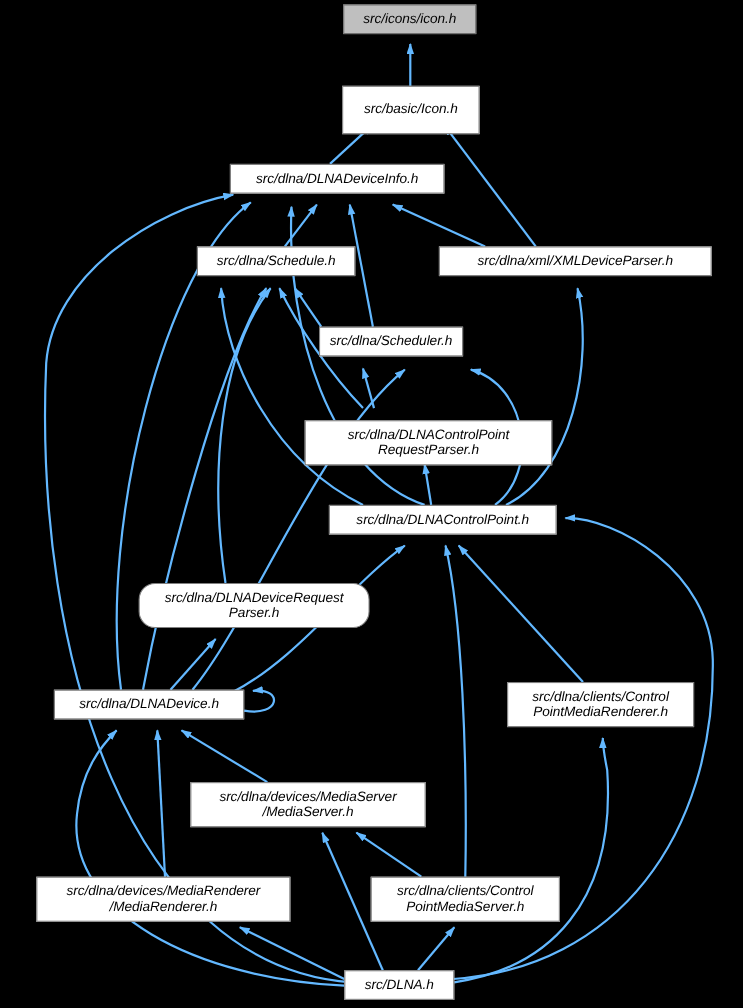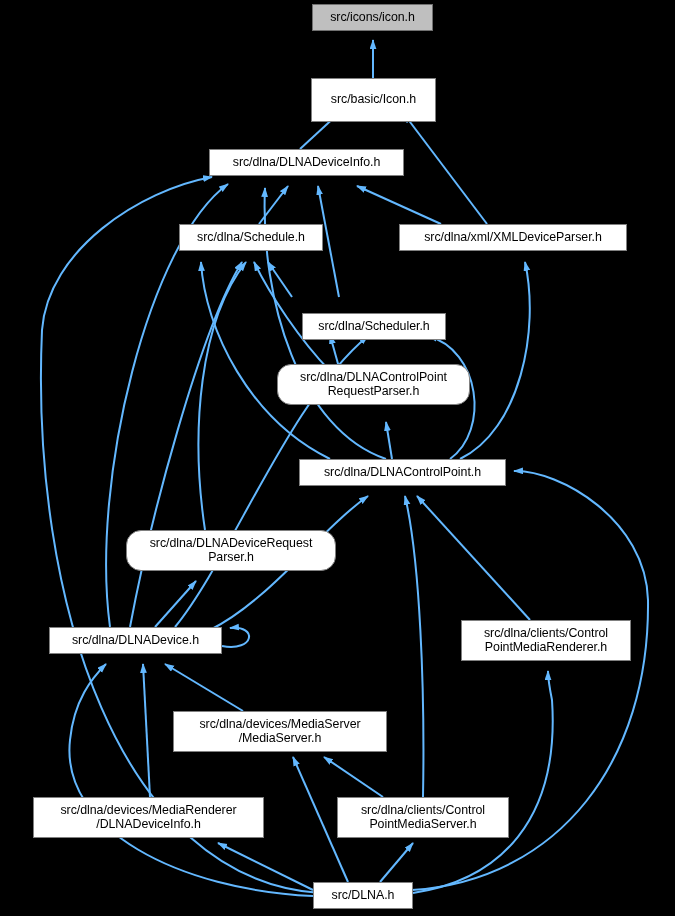--- a/index.html
+++ b/index.html
@@ -32,20 +32,21 @@
     font-size: 12.4px;
     line-height: 1.06;
     display: flex;
     flex-direction: column;
     align-items: center;
     justify-content: center;
     text-align: center;
     white-space: pre;
     z-index: 5;
     letter-spacing: -0.05px;
+    font-style: italic;
   }
   .node.root {
     background: #bfbfbf;
     border-color: #707070;
   }
   .node .ln {
     display: block;
   }
 </style>
 </head>
@@ -127,25 +128,25 @@
 
       <path d="M380,882 L413,843"></path>
     </g>
   </svg>
 
   <div id="nodes">
       <div class="node root" style="left: 312px; top: 4px; width: 121px; height: 27px;"><span class="ln">src/icons/icon.h</span></div>
       <div class="node" style="left: 311px; top: 78px; width: 125px; height: 44px;"><span class="ln">src/basic/Icon.h</span></div>
       <div class="node" style="left: 209px; top: 149px; width: 195px; height: 27px;"><span class="ln">src/dlna/DLNADeviceInfo.h</span></div>
       <div class="node" style="left: 179px; top: 224px; width: 144px; height: 27px;"><span class="ln">src/dlna/Schedule.h</span></div>
-      <div class="node" style="left: 399px; top: 224px; width: 228px; height: 27px;"><span class="ln">src/dlna/xml/XMLDeviceParser.h</span></div>
-      <div class="node" style="left: 290px; top: 313px; width: 144px; height: 27px; margin-left: 12px;"><span class="ln">src/dlna/Scheduler.h</span></div>
-      <div class="node" style="left: 277px; top: 364px; width: 193px; height: 41px; border-radius: 14px;"><span class="ln">src/dlna/DLNAControlPoint</span><span class="ln">RequestParser.h</span></div>
+      <div class="node" style="left: 399px; top: 224px; width: 248px; height: 27px;"><span class="ln">src/dlna/xml/XMLDeviceParser.h</span></div>
+      <div class="node" style="left: 290px; top: 297px; width: 131px; height: 27px;"><span class="ln">src/dlna/Scheduler.h</span></div>
+      <div class="node" style="left: 277px; top: 382px; width: 225px; height: 41px;"><span class="ln">src/dlna/DLNAControlPoint</span><span class="ln">RequestParser.h</span></div>
       <div class="node" style="left: 299px; top: 459px; width: 207px; height: 27px;"><span class="ln">src/dlna/DLNAControlPoint.h</span></div>
       <div class="node" style="left: 126px; top: 530px; width: 210px; height: 41px; border-radius: 15px;"><span class="ln">src/dlna/DLNADeviceRequest</span><span class="ln">Parser.h</span></div>
       <div class="node" style="left: 49px; top: 627px; width: 173px; height: 27px;"><span class="ln">src/dlna/DLNADevice.h</span></div>
       <div class="node" style="left: 461px; top: 620px; width: 170px; height: 41px;"><span class="ln">src/dlna/clients/Control</span><span class="ln">PointMediaRenderer.h</span></div>
       <div class="node" style="left: 173px; top: 711px; width: 214px; height: 41px;"><span class="ln">src/dlna/devices/MediaServer</span><span class="ln">/MediaServer.h</span></div>
-      <div class="node" style="left: 33px; top: 797px; width: 231px; height: 41px;"><span class="ln">src/dlna/devices/MediaRenderer</span><span class="ln">/DLNADeviceInfo.h</span></div>
+      <div class="node" style="left: 33px; top: 797px; width: 231px; height: 41px;"><span class="ln">src/dlna/devices/MediaRenderer</span><span class="ln">/MediaRenderer.h</span></div>
       <div class="node" style="left: 337px; top: 797px; width: 172px; height: 41px;"><span class="ln">src/dlna/clients/Control</span><span class="ln">PointMediaServer.h</span></div>
       <div class="node" style="left: 313px; top: 882px; width: 100px; height: 27px;"><span class="ln">src/DLNA.h</span></div>
     </div>
 </div>
 
 </body></html>

